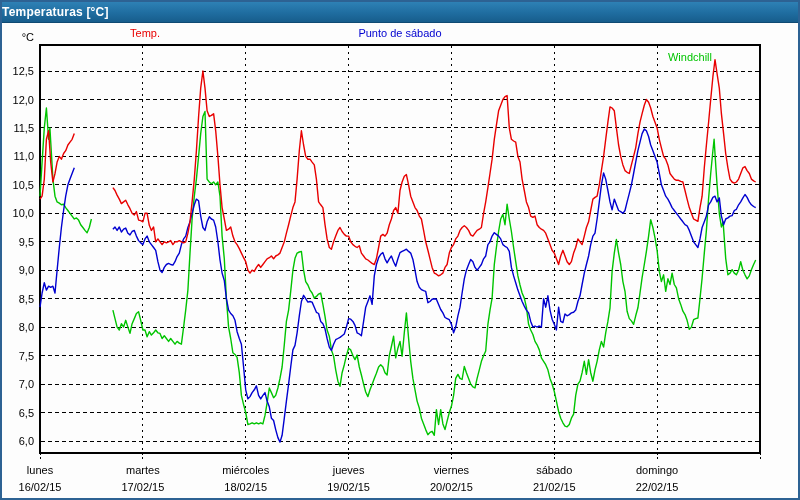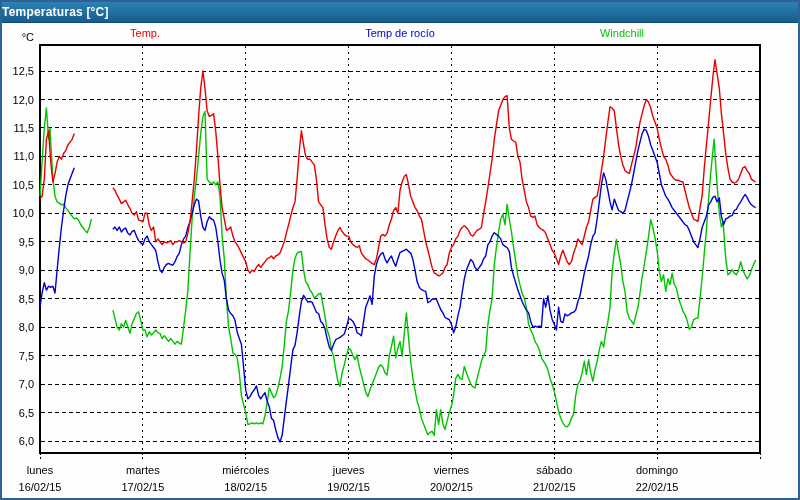--- a/index.html
+++ b/index.html
@@ -5,38 +5,38 @@
   html,body{margin:0;padding:0;background:#ffffff;}
   .window{position:relative;width:800px;height:500px;box-sizing:border-box;
     border:2px solid #2d6293;background:#fdfdfd;overflow:hidden;
     font-family:"Liberation Sans",sans-serif;}
   .titlebar{position:absolute;left:0;top:0;right:0;height:20px;
     background:linear-gradient(180deg,#2e81b5 0%,#1f6da0 55%,#175d8c 100%);
     border-bottom:1px solid #0f4a73;color:#ffffff;font-size:12px;font-weight:bold;
     text-align:left;line-height:20px;letter-spacing:.2px;}
   .legend{position:absolute;left:0;top:22px;right:0;height:18px;line-height:18px;font-size:11px;}
   .legend .lg{position:absolute;transform:translateX(-50%);white-space:nowrap;}
-  .lg0{left:143px;} .lg1{left:398px;} .lg2{left:620px;}
+  .lg0{left:143px;} .lg1{left:398px;} .lg2{left:688px;margin-top:24px;}
   svg.chart{position:absolute;left:0;top:0;width:796px;height:496px;}
   svg.chart text{font-family:"Liberation Sans",sans-serif;font-size:11px;fill:#000;}
   .grid{stroke:#000;stroke-width:1;stroke-dasharray:4 3;shape-rendering:crispEdges;}
   .gridv{stroke:#000;stroke-width:1;stroke-dasharray:2 4;shape-rendering:crispEdges;}
   .tick{stroke:#000;stroke-width:1;stroke-dasharray:2 2;shape-rendering:crispEdges;}
   .frame{fill:none;stroke:#000;stroke-width:2;shape-rendering:crispEdges;}
 </style>
 </head>
 <body>
 
 <div class="window">
   <div class="titlebar">
     <span>Temperaturas [°C]</span>
   </div>
   <div class="legend">
     <span class="lg lg0" style="color: rgb(232, 0, 0);">Temp.</span>
-    <span class="lg lg1" style="color: rgb(0, 0, 208);">Temp de rocío</span>
+    <span class="lg lg1" style="color: rgb(0, 0, 208);">Punto de sábado</span>
     <span class="lg lg2" style="color: rgb(0, 196, 0);">Windchill</span>
   </div>
   <svg class="chart" viewBox="2 2 796 496" preserveAspectRatio="xMinYMin meet">
       <line x1="41" y1="441.0" x2="759" y2="441.0" class="grid"></line>
       <text x="34" y="445" text-anchor="end">6,0</text>
       <line x1="41" y1="412.5" x2="759" y2="412.5" class="grid"></line>
       <text x="34" y="416.5" text-anchor="end">6,5</text>
       <line x1="41" y1="384.1" x2="759" y2="384.1" class="grid"></line>
       <text x="34" y="388.1" text-anchor="end">7,0</text>
       <line x1="41" y1="355.6" x2="759" y2="355.6" class="grid"></line>

